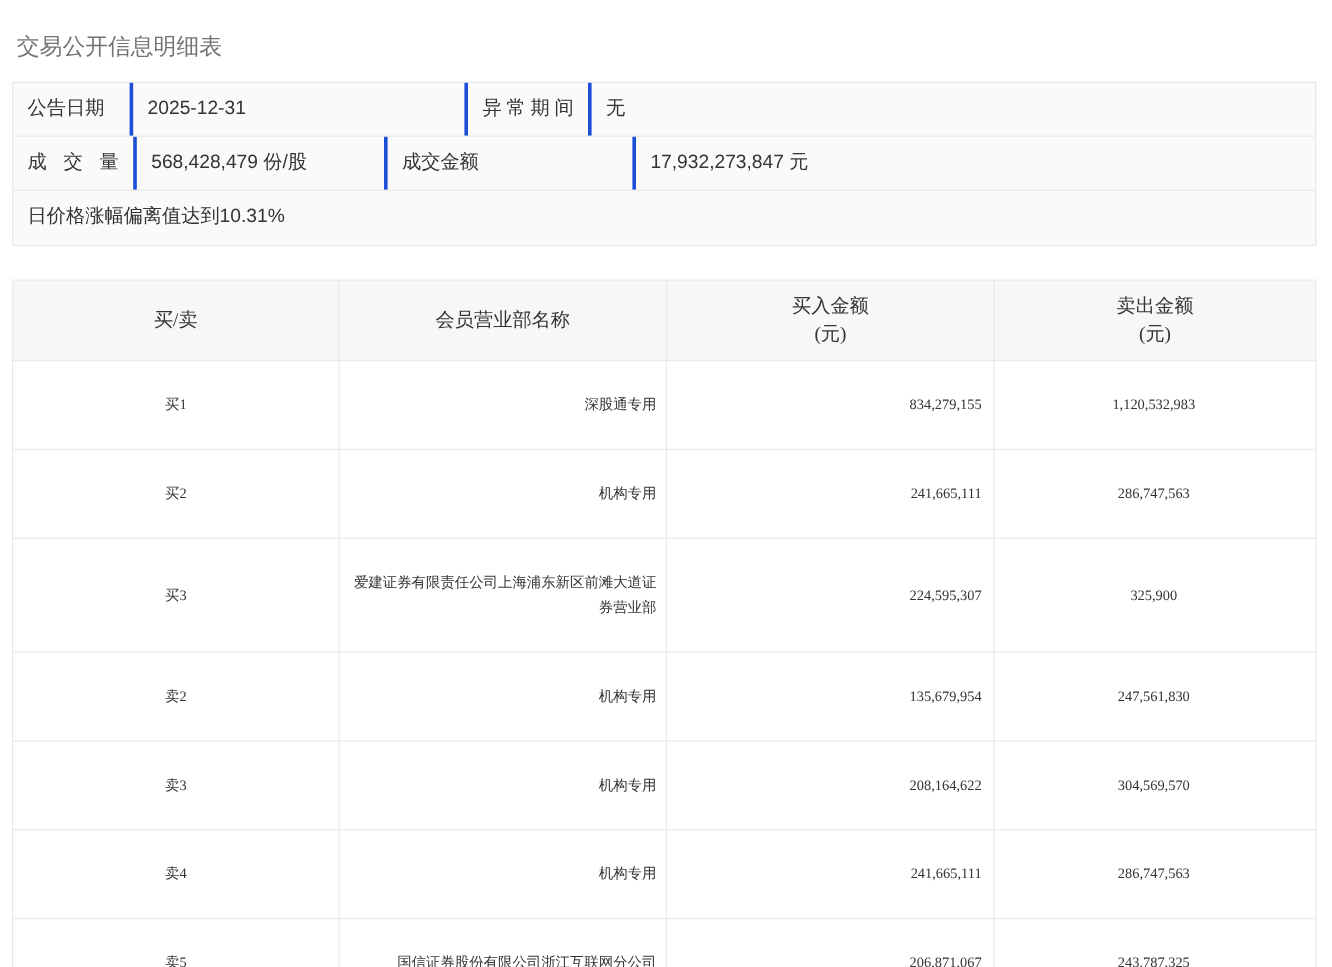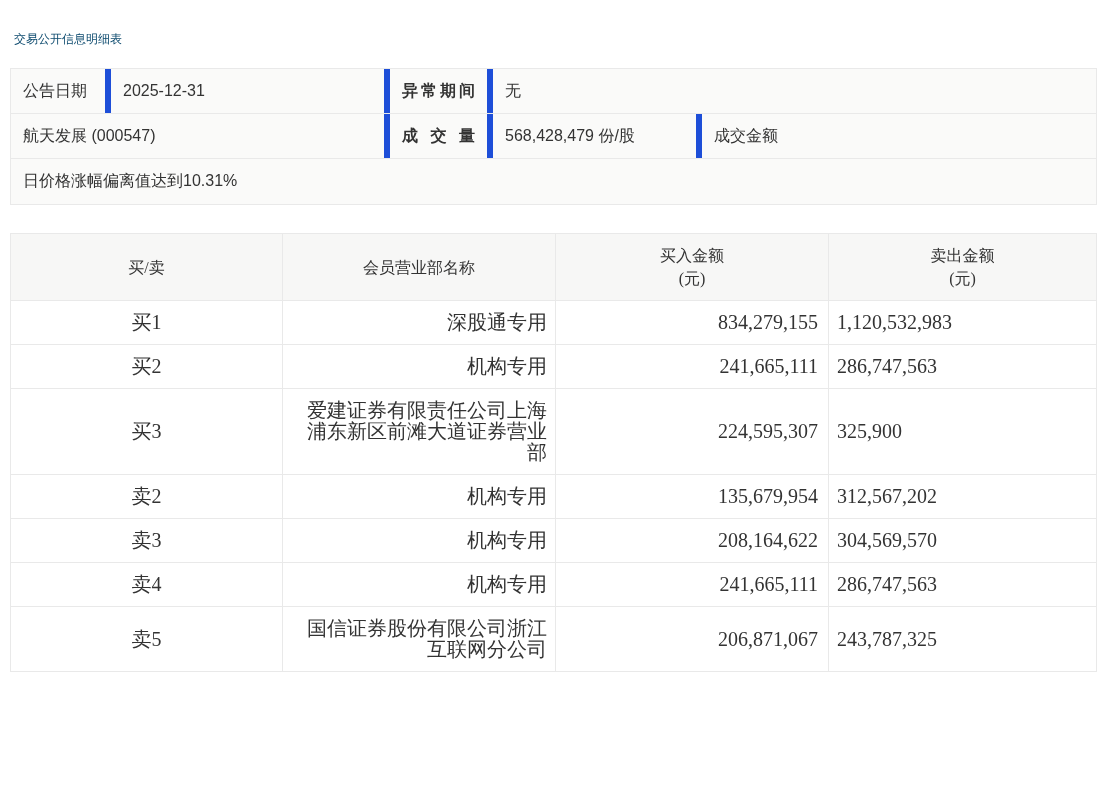--- a/index.html
+++ b/index.html
@@ -7,23 +7,23 @@
   body {
     font-family: "Liberation Sans", sans-serif;
     color: #333333;
     height: 806px;
     overflow: hidden;
   }
   .page { padding: 0 13px 0 10px; }
 
   
   .page-title {
-    font-size: 12px;
+    font-size: 19px;
     font-weight: 400;
-    color: #0c4a6e;
+    color: #737373;
     margin: 29px 0 18px 4px;
     line-height: 21px;
   }
 
   
   .info-box {
     border: 1px solid #e9e9e9;
     background: #fafaf9;
   }
   .info-row {
@@ -31,31 +31,31 @@
     height: 45px;
     border-bottom: 1px solid #e9e9e9;
   }
   .info-row:last-child { border-bottom: none; }
   .info-row .cell {
     padding: 0 12px;
     font-size: 16px;
     line-height: 44px;
     white-space: nowrap;
     overflow: hidden;
-    border-right: 6px solid #1d4ed8;
+    border-right: 3px solid #1d4ed8;
   }
   .info-row .cell:last-child { border-right: none; }
   .w100 { width: 100px; }
   .w279 { width: 279px; }
   .w103 { width: 103px; }
   .w379 { width: 379px; }
   .w209 { width: 209px; }
   .w207 { width: 207px; }
   .grow { flex: 1 1 auto; }
-  .just { text-align: justify; text-align-last: justify; padding-right: 14px; font-weight: bold; }
+  .just { text-align: justify; text-align-last: justify; padding-right: 14px; }
 
   
   .detail-table {
     width: 100%;
     margin-top: 28px;
     border-collapse: collapse;
     table-layout: fixed;
     font-family: Liberation Serif, serif;
   }
   .detail-table th, .detail-table td {
@@ -65,51 +65,51 @@
     background: #f7f7f6;
     height: 67px;
     font-size: 16px;
     font-weight: 400;
     text-align: center;
     vertical-align: middle;
     line-height: 23px;
     color: #333333;
   }
   .detail-table td {
-    font-size: 20px;
+    font-size: 12px;
     line-height: 21px;
-    padding: 11px 8px;
+    padding: 26px 8px;
     vertical-align: middle;
     background: #ffffff;
   }
   td.col-side   { text-align: center; width: 272px; }
   td.col-branch { text-align: right; width: 273px; }
   td.col-buy    { text-align: right; width: 273px; padding-right: 10px; }
-  td.col-sell   { text-align: left; padding-right: 10px; }
+  td.col-sell   { text-align: center; padding-right: 10px; }
   .c1 { width: 272px; } .c2 { width: 273px; } .c3 { width: 273px; }
 </style>
 </head>
 <body>
 
 <div class="page">
 
   <h1 class="page-title">交易公开信息明细表</h1>
 
   <div class="info-box">
     <div class="info-row">
       <div class="cell w100">公告日期</div>
       <div class="cell w279">2025-12-31</div>
       <div class="cell w103 just">异常期间</div>
       <div class="cell grow">无</div>
     </div>
     <div class="info-row">
-      <div class="cell w379">航天发展 (000547)</div>
       <div class="cell w103 just">成交量</div>
       <div class="cell w209">568,428,479 份/股</div>
       <div class="cell w207">成交金额</div>
+      <div class="cell grow">17,932,273,847 元</div>
     </div>
     <div class="info-row">
       <div class="cell grow">日价格涨幅偏离值达到10.31%</div>
     </div>
   </div>
 
   <table class="detail-table">
     <thead>
       <tr>
         <th class="c1">买/卖</th>
@@ -140,21 +140,21 @@
         <tr>
           <td class="col-side">买3</td>
           <td class="col-branch">爱建证券有限责任公司上海浦东新区前滩大道证券营业部</td>
           <td class="col-buy">224,595,307</td>
           <td class="col-sell">325,900</td>
         </tr>
         <tr>
           <td class="col-side">卖2</td>
           <td class="col-branch">机构专用</td>
           <td class="col-buy">135,679,954</td>
-          <td class="col-sell">312,567,202</td>
+          <td class="col-sell">247,561,830</td>
         </tr>
         <tr>
           <td class="col-side">卖3</td>
           <td class="col-branch">机构专用</td>
           <td class="col-buy">208,164,622</td>
           <td class="col-sell">304,569,570</td>
         </tr>
         <tr>
           <td class="col-side">卖4</td>
           <td class="col-branch">机构专用</td>

